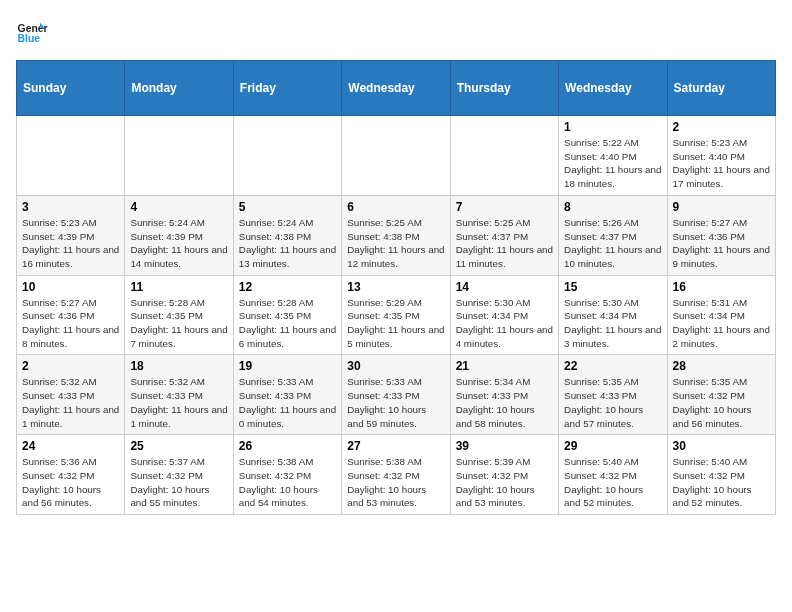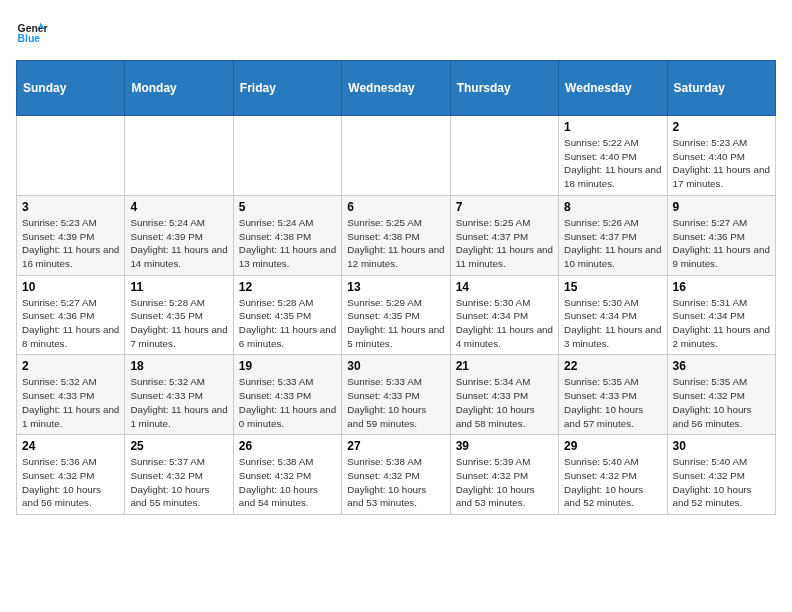--- a/index.html
+++ b/index.html
@@ -203,21 +203,21 @@
         </td>
         <td>
           <span class="day-num">21</span>
           <div class="day-info">Sunrise: 5:34 AM<br>Sunset: 4:33 PM<br>Daylight: 10 hours and 58 minutes.</div>
         </td>
         <td>
           <span class="day-num">22</span>
           <div class="day-info">Sunrise: 5:35 AM<br>Sunset: 4:33 PM<br>Daylight: 10 hours and 57 minutes.</div>
         </td>
         <td>
-          <span class="day-num">36</span>
+          <span class="day-num">28</span>
           <div class="day-info">Sunrise: 5:35 AM<br>Sunset: 4:32 PM<br>Daylight: 10 hours and 56 minutes.</div>
         </td>
       </tr>
       <tr>
         <td>
           <span class="day-num">24</span>
           <div class="day-info">Sunrise: 5:36 AM<br>Sunset: 4:32 PM<br>Daylight: 10 hours and 56 minutes.</div>
         </td>
         <td>
           <span class="day-num">25</span>

